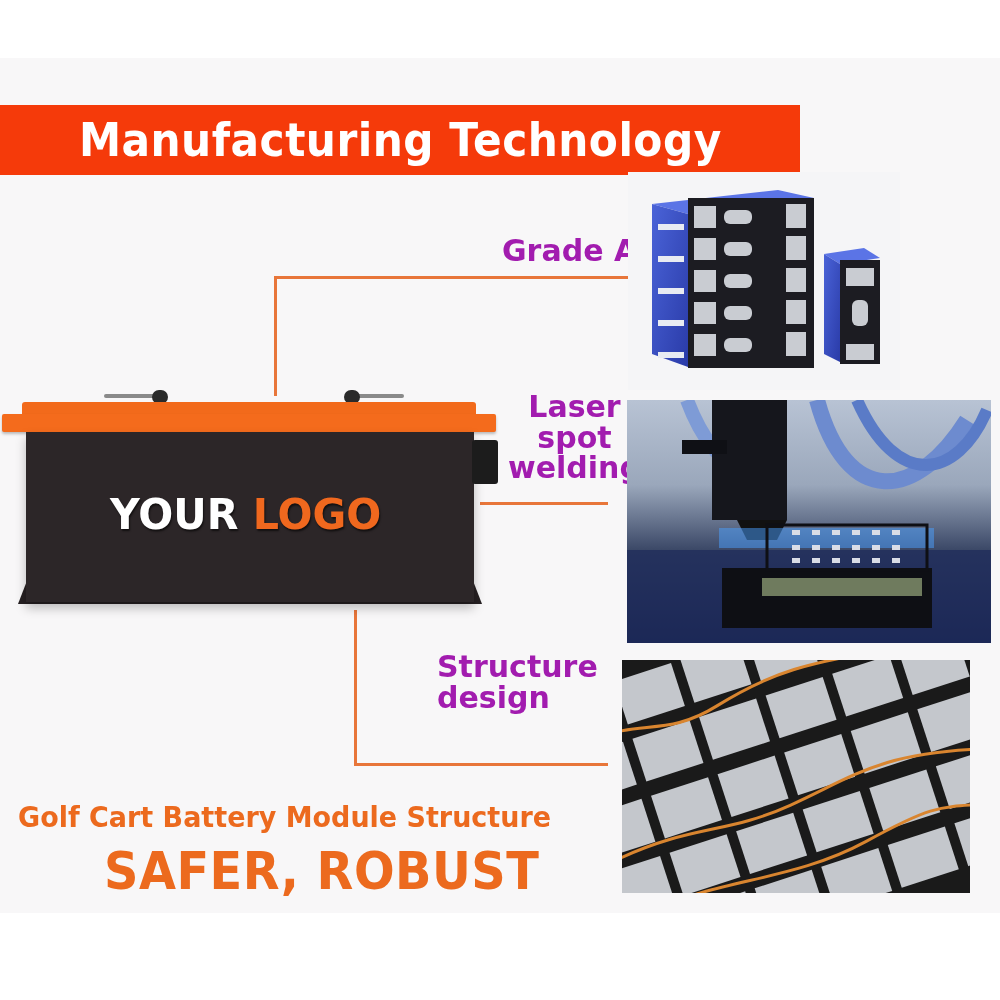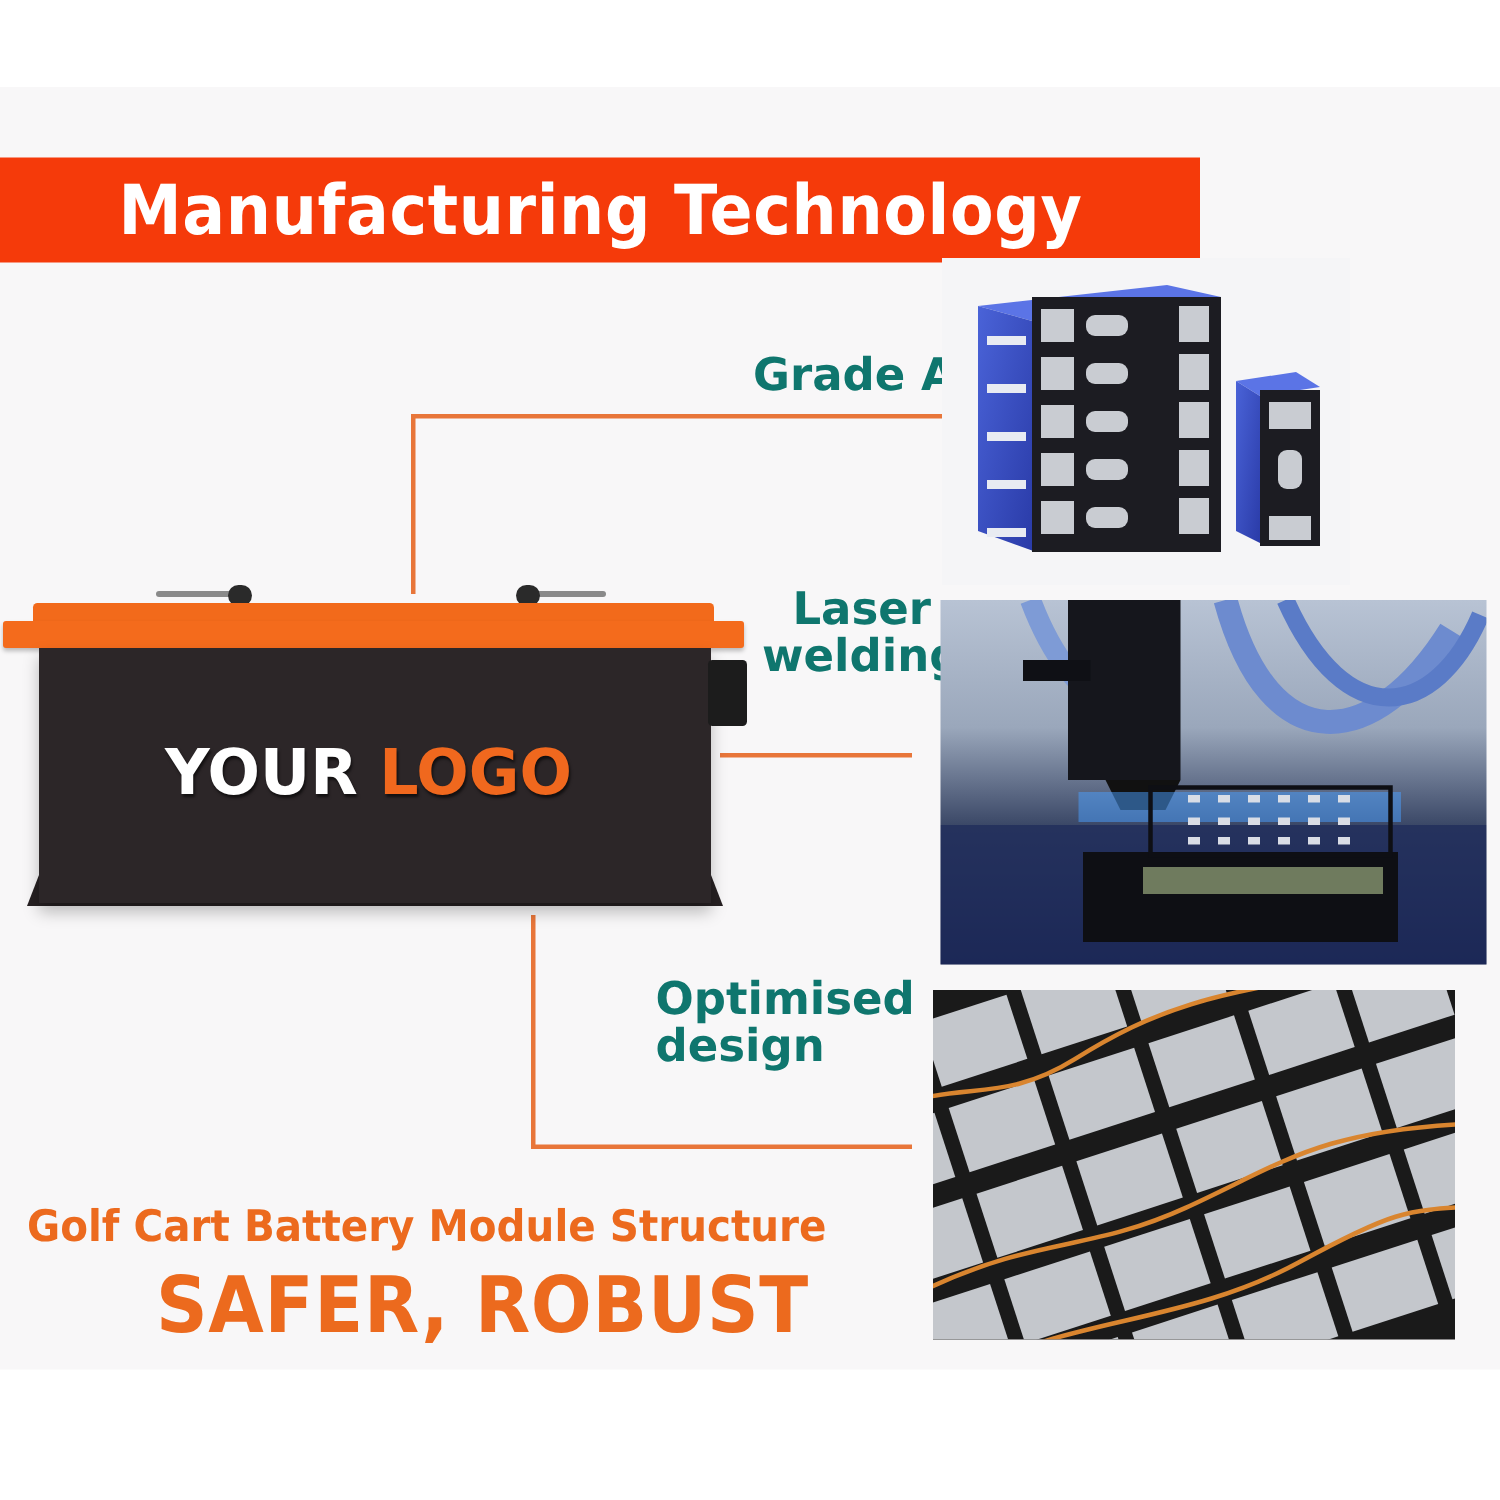--- a/index.html
+++ b/index.html
@@ -8,21 +8,21 @@
 
     .canvas { position: absolute; left: 0; top: 58px; width: 1000px; height: 855px; background: #f8f7f8; }
 
     .banner { position: absolute; left: 0; top: 85px; width: 800px; height: 70px; background: #f53a0a;
       display: flex; align-items: center; justify-content: center; margin-top: 20px; }
     .banner-title { color: #ffffff; font-weight: bold; font-size: 46px; letter-spacing: 0.5px;
       font-family: "DejaVu Sans", sans-serif; transform: scaleX(0.92); }
 
     .line { position: absolute; background: #e8763a; }
 
-    .label { position: absolute; color: #0f766e; font-weight: bold; font-family: "DejaVu Sans", sans-serif; line-height: 1.02; }
+    .label { position: absolute; color: #a21caf; font-weight: bold; font-family: "DejaVu Sans", sans-serif; line-height: 1.02; }
     .label-grade { left: 502px; top: 236px; font-size: 30px; }
     .label-laser { left: 508px; top: 392px; font-size: 30px; text-align: center; }
     .label-optim { left: 437px; top: 652px; font-size: 30px; }
 
     .footer-sub { position: absolute; left: 18px; top: 800px; font-size: 29px; color: #ec6a1e; font-weight: bold;
       font-family: "DejaVu Sans", sans-serif; transform: scaleX(0.93); transform-origin: left; white-space: nowrap; }
     .footer-main { position: absolute; left: 104px; top: 841px; font-size: 52px; color: #ec6a1e; font-weight: bold;
       font-family: "DejaVu Sans", sans-serif; white-space: nowrap; letter-spacing: 0.5px; transform: scaleX(0.92); transform-origin: left; }
 
     
@@ -63,24 +63,25 @@
 <div class="line" style="left:274px; top:276px; width:362px; height:3px;"></div>
 <div class="line" style="left:480px; top:502px; width:128px; height:3px;"></div>
 <div class="line" style="left:354px; top:610px; width:3px; height:156px;"></div>
 <div class="line" style="left:354px; top:763px; width:254px; height:3px;"></div>
 
 <div class="label label-grade">
   <div>Grade A</div>
 </div>
 <div class="label label-laser">
   <div>Laser</div>
+  <div>spot</div>
   <div>welding</div>
 </div>
 <div class="label label-optim">
-  <div>Optimised</div>
+  <div>Structure</div>
   <div>design</div>
 </div>
 
 <div class="battery">
   <div class="handle" style="left:98px;">
     <div class="bar"></div>
       <div class="knob" style="left:52px;"></div>
   </div>
   <div class="handle" style="left:340px;">
     <div class="bar"></div>

